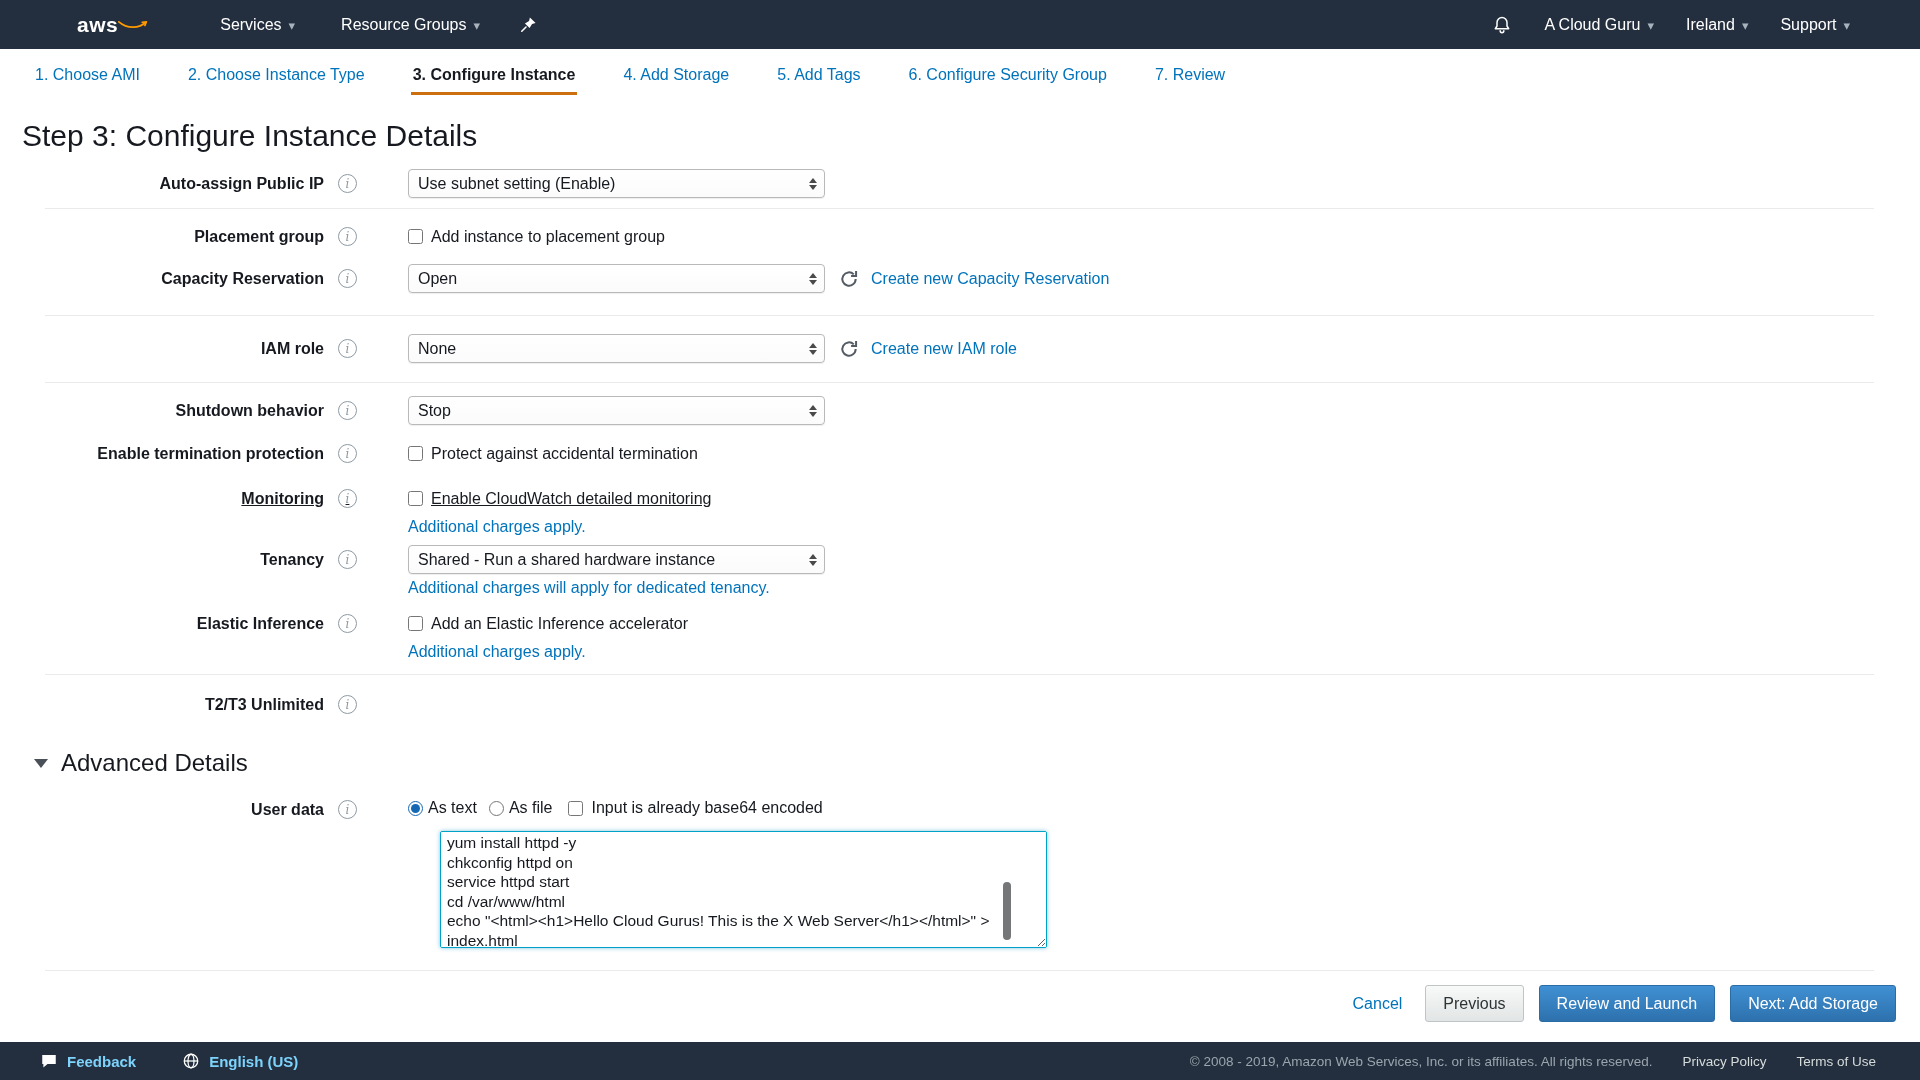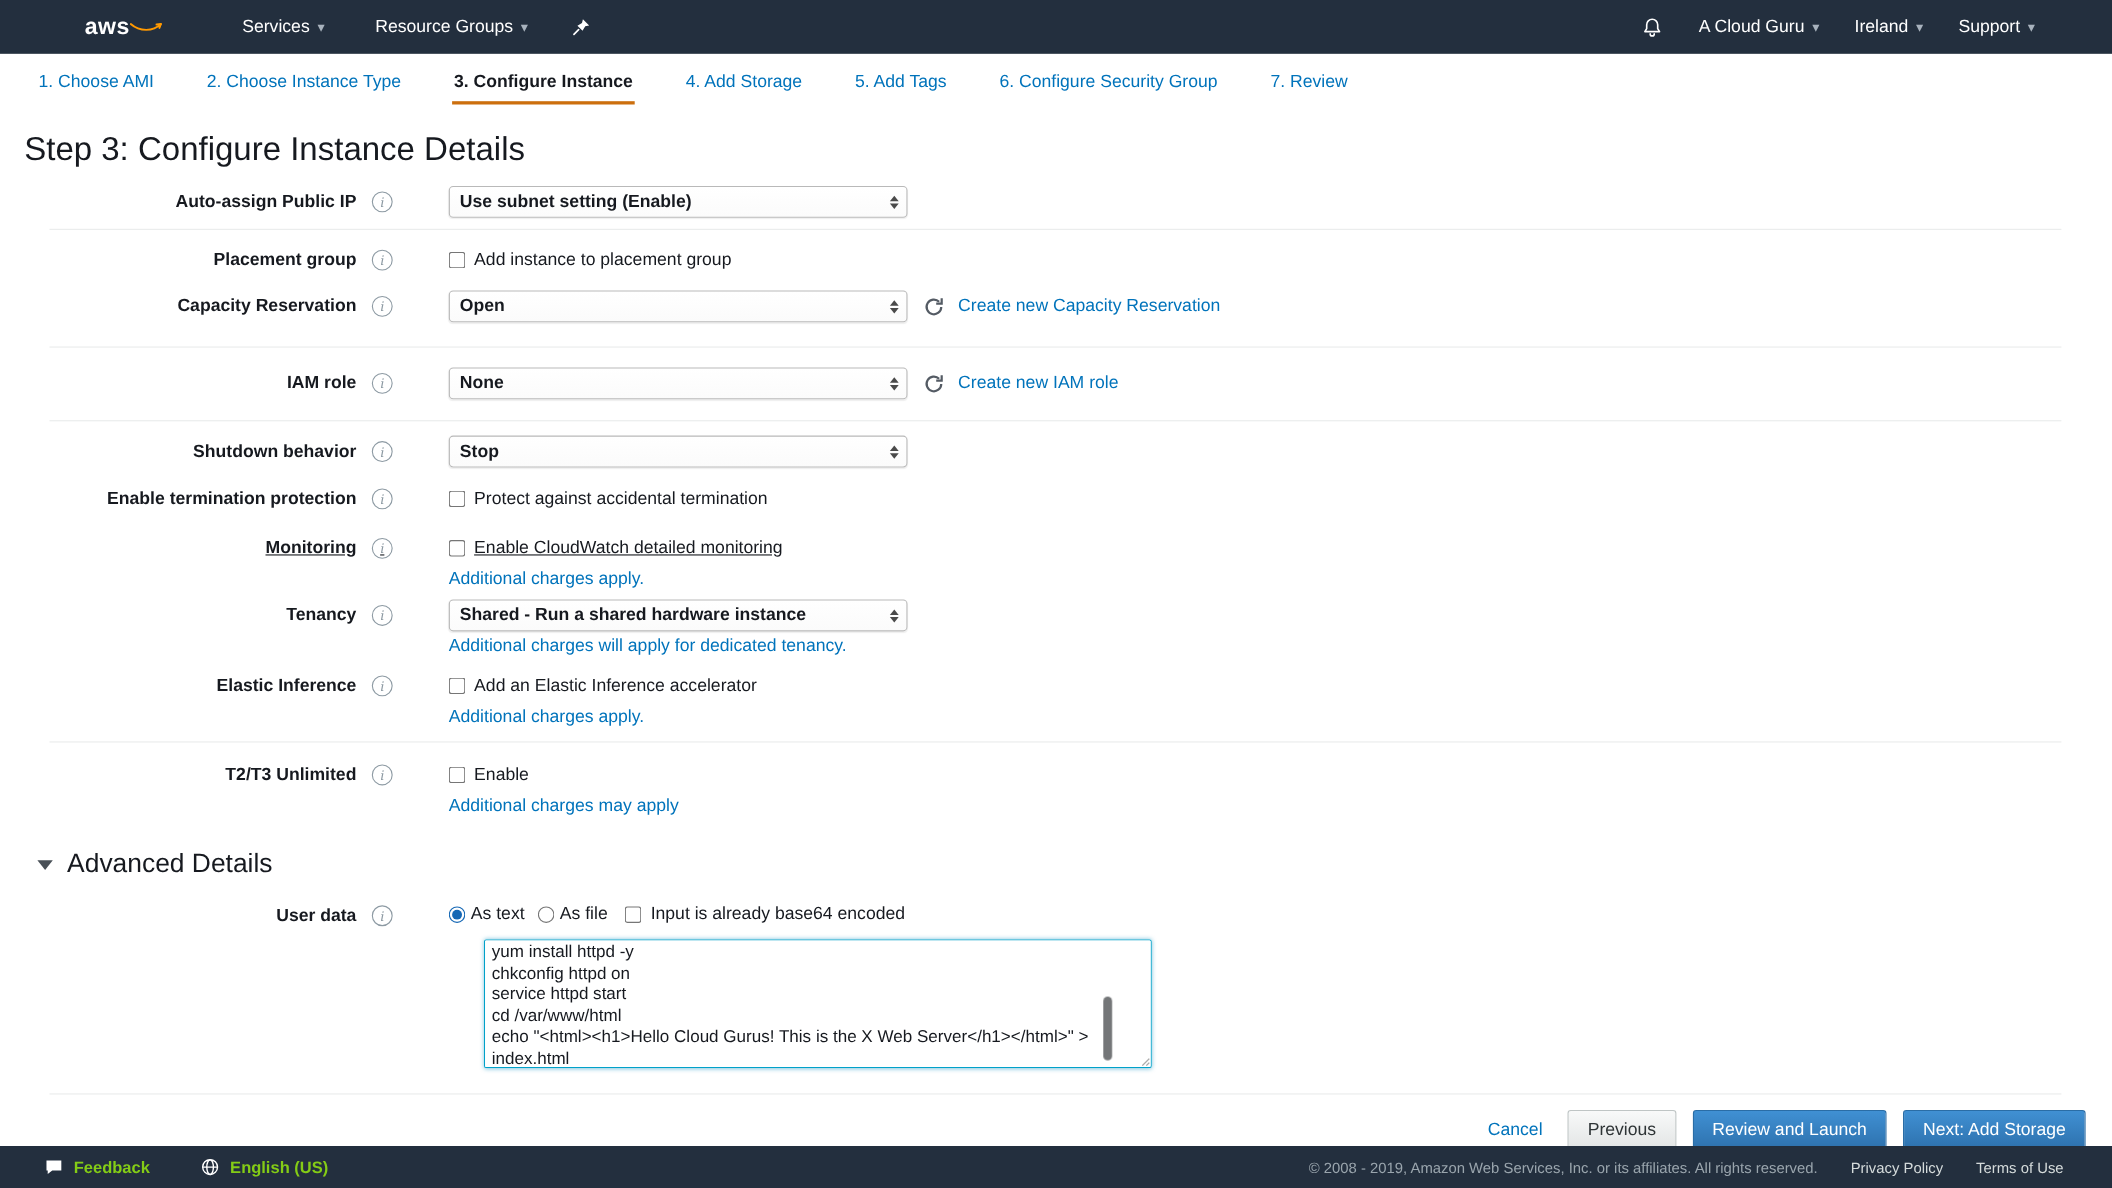--- a/index.html
+++ b/index.html
@@ -28,21 +28,21 @@
 
   
   .form-area { margin:0 46px 0 45px; }
   .divider { border-top:1px solid #e9ebeb; height:0; }
   .form-row { display:flex; align-items:flex-start; }
   .flabel { width:279px; text-align:right; font-weight:bold; font-size:16px; color:#16191f; line-height:29px; flex:none; }
   .info-icon { margin-left:14px; margin-top:5px; width:19px; height:19px; border-radius:50%; border:1px solid #8d9aa3; color:#8d9aa3; display:flex; align-items:center; justify-content:center; flex:none; cursor:pointer; font-family:"DejaVu Serif", serif; font-style:italic; font-size:12px; line-height:1; }
   .info-icon::after { content:"i"; }
   .control { margin-left:51px; }
   .control-line { display:flex; align-items:center; min-height:29px; }
-  .select { width:417px; height:29px; background:linear-gradient(#ffffff,#fbfbfb); border:1px solid #b9b9b9; border-radius:4px; box-shadow:0 1px 1px rgba(0,0,0,.07); display:flex; align-items:center; justify-content:space-between; padding:0 7px 0 9px; font-size:16px; color:#16191f; cursor:pointer;font-weight:bold; }
+  .select { width:417px; height:29px; background:linear-gradient(#ffffff,#fbfbfb); border:1px solid #b9b9b9; border-radius:4px; box-shadow:0 1px 1px rgba(0,0,0,.07); display:flex; align-items:center; justify-content:space-between; padding:0 7px 0 9px; font-size:16px; color:#16191f; cursor:pointer; }
   .arrows { display:flex; flex-direction:column; align-items:center; gap:2px; }
   .tri-up { width:0; height:0; border-left:4px solid transparent; border-right:4px solid transparent; border-bottom:5px solid #4a4a4a; }
   .tri-down { width:0; height:0; border-left:4px solid transparent; border-right:4px solid transparent; border-top:5px solid #4a4a4a; }
   .refresh { margin-left:14px; display:flex; cursor:pointer; }
   .create-link, .note-link, .cancel-link { color:#0073bb; font-size:16px; text-decoration:none; cursor:pointer; }
   .create-link { margin-left:12px; }
   .note-link { display:inline-block; margin-top:5px; }
   .cb-label { display:flex; align-items:center; font-size:16px; color:#16191f; cursor:pointer; }
   input[type=checkbox], input[type=radio] { width:15px; height:15px; margin:0 8px 0 0; accent-color:#1668b5; cursor:pointer; }
 
@@ -76,21 +76,21 @@
   
   .bottom-divider { border-top:1px solid #e9ebeb; margin:18px 46px 0 45px; }
   .actions { display:flex; align-items:center; justify-content:flex-end; margin:14px 24px 0 0; gap:15px; }
   .cancel-link { margin-right:8px; }
   .btn { height:37px; padding:0 17px; font-size:16px; border-radius:3px; font-family:"Liberation Sans", sans-serif; cursor:pointer; }
   .btn-default { background:linear-gradient(#f8f9f9,#e2e5e5); border:1px solid #bfc5c5; color:#2e3436; }
   .btn-primary { background:linear-gradient(#4090d3,#2d71ad); border:1px solid #2a6da6; color:#fff; }
 
   
   .footer { position:fixed; left:0; right:0; bottom:0; height:38px; background:#232f3e; display:flex; align-items:center; padding:0 44px 0 40px; }
-  .f-item { display:flex; align-items:center; color:#84cc16; font-weight:bold; font-size:15px; margin-right:46px; cursor:pointer; white-space:nowrap; }
+  .f-item { display:flex; align-items:center; color:#7dd3fc; font-weight:bold; font-size:15px; margin-right:46px; cursor:pointer; white-space:nowrap; }
   .f-item svg { margin-right:9px; }
   .copyright { margin-left:auto; color:#9aa5ad; font-size:13.5px; white-space:nowrap; }
   .f-link { color:#d5dbdb; font-size:13.5px; margin-left:30px; text-decoration:none; cursor:pointer; white-space:nowrap;text-align:right; }
 </style>
 </head>
 <body>
 
 <header class="navbar">
   <div class="aws-logo">
     <span class="aws-text">aws</span>
@@ -302,29 +302,20 @@
       </div>
       <a class="note-link">Additional charges apply.</a>
     </div>
   </div>
 
   <div class="divider d4"></div>
 
   <div class="form-row r-t2">
     <div class="flabel">T2/T3 Unlimited</div>
     <span class="info-icon"></span>
-    <div class="control">
-      <div class="control-line">
-        <label class="cb-label">
-          <input type="checkbox" style="">
-          <span>Enable</span>
-        </label>
-      </div>
-      <a class="note-link">Additional charges may apply</a>
-    </div>
   </div>
 </div>
 
 <div class="adv-header">
   <span class="adv-caret"></span>
   <span>Advanced Details</span>
 </div>
 
 <div class="form-area">
   <div class="form-row r-ud">

